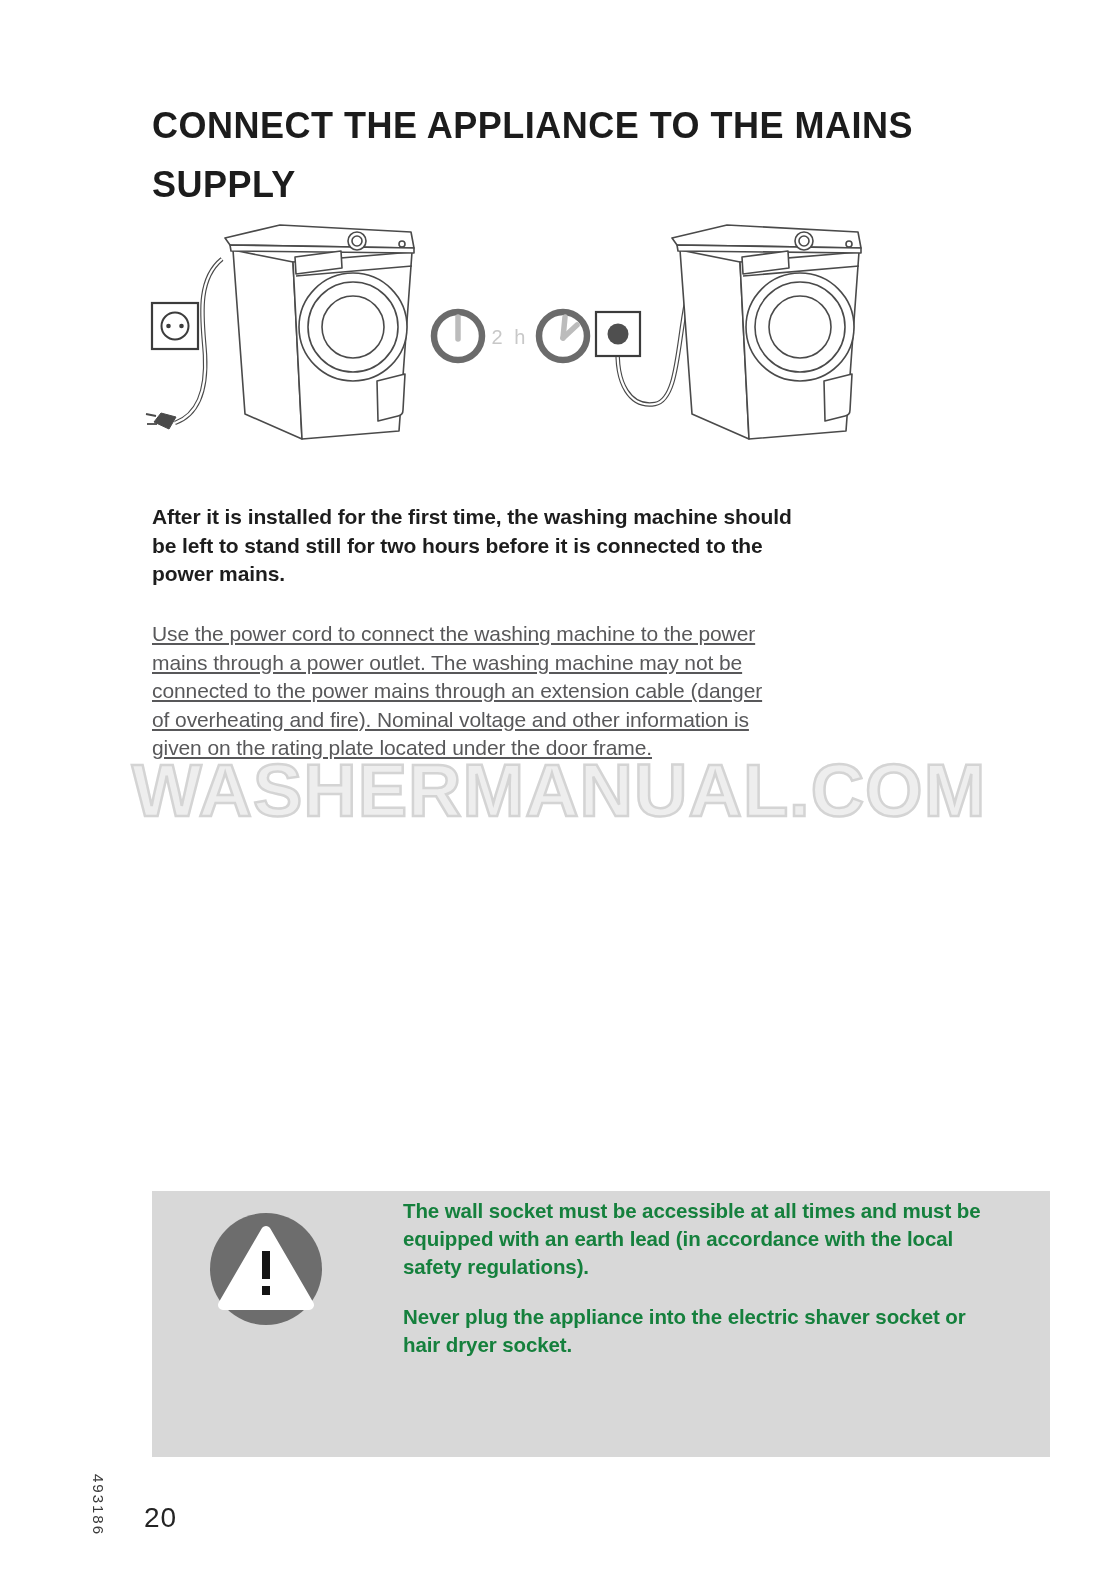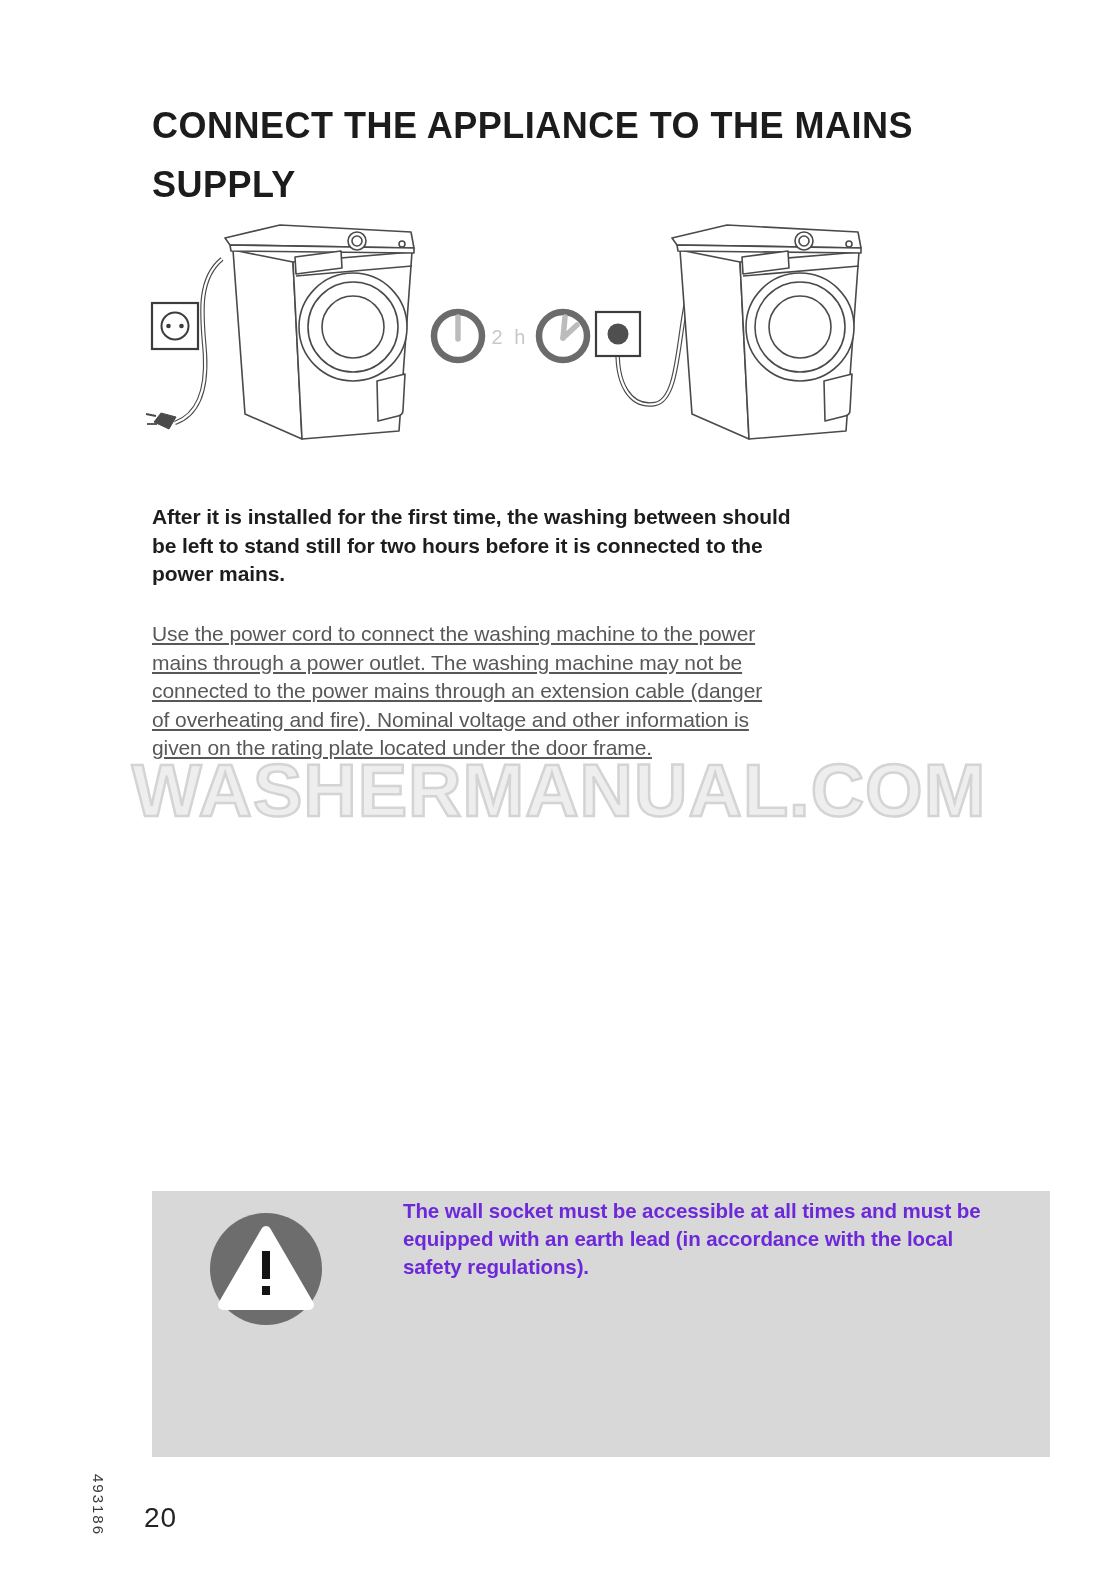--- a/index.html
+++ b/index.html
@@ -101,21 +101,21 @@
     position: absolute;
     left: 251px;
     top: 6px;
   }
   .warning-text p {
     margin: 0 0 22px 0;
     font-size: 20.5px;
     font-weight: 700;
     line-height: 28px;
     letter-spacing: -0.1px;
-    color: #6d28d9;
+    color: #15803d;
     white-space: pre-line;
   }
   .doc-code {
     position: absolute;
     left: 22px;
     top: 1474px;
     writing-mode: vertical-rl;
     font-size: 15px;
     letter-spacing: 2px;
     color: #3a3a3a;
@@ -213,40 +213,42 @@
       <circle cx="475" cy="119" r="10.5" fill="#4f4f4f"></circle>
     </g>
 
     <g transform="translate(519,8)">
       <use href="#washer"></use>
     </g>
   </svg>
 
   <div class="watermark">WASHERMANUAL.COM</div>
 
-  <div class="para bold">After it is installed for the first time, the washing between should
+  <div class="para bold">After it is installed for the first time, the washing machine should
 be left to stand still for two hours before it is connected to the
 power mains.</div>
   <div class="para body1">Use the power cord to connect the washing machine to the power
 mains through a power outlet. The washing machine may not be
 connected to the power mains through an extension cable (danger
 of overheating and fire). Nominal voltage and other information is
 given on the rating plate located under the door frame.</div>
 
   <div class="warning-box">
     <div class="warning-icon-circle">
       <svg viewBox="0 0 112 112" width="112" height="112">
         <polygon points="56,18 99,92 13,92" fill="#ffffff" stroke="#ffffff" stroke-width="10" stroke-linejoin="round"></polygon>
         <rect x="52" y="38" width="8" height="28" fill="#141414"></rect>
         <rect x="52" y="73" width="8" height="9" fill="#141414"></rect>
       </svg>
     </div>
     <div class="warning-text">
       <p>The wall socket must be accessible at all times and must be
 equipped with an earth lead (in accordance with the local
 safety regulations).</p>
+      <p>Never plug the appliance into the electric shaver socket or
+hair dryer socket.</p>
     </div>
   </div>
 
   <div class="doc-code">493186</div>
   <div class="page-number">20</div>
 
 </div>
 
 </body></html>

